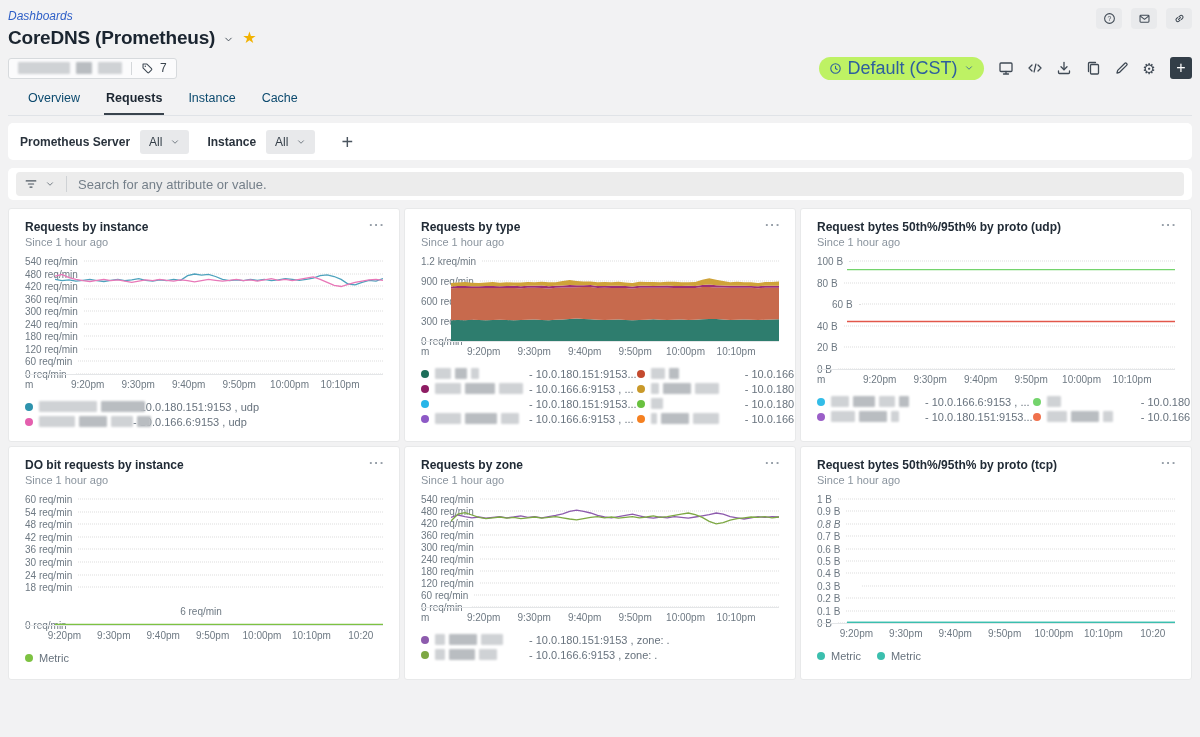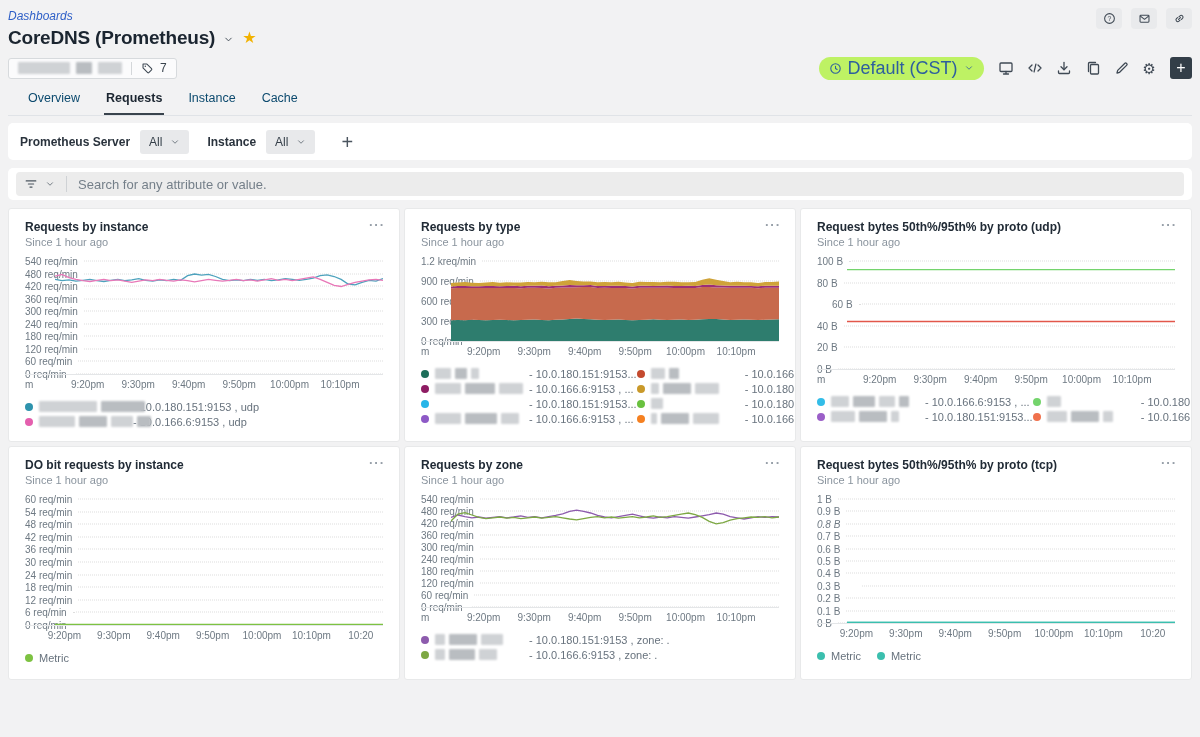--- a/index.html
+++ b/index.html
@@ -571,25 +571,21 @@
           <i></i>
         </div>
         <div class="gl" style="top: 60%;">
           <span>24 req/min</span>
           <i></i>
         </div>
         <div class="gl" style="top: 70%;">
           <span>18 req/min</span>
           <i></i>
         </div>
-        <div class="gl" style="top: 80%;">
-          <span>12 req/min</span>
-          <i></i>
-        </div>
-        <div class="gl" style="top: 90%;">
+        <div class="gl" style="top: 90%; flex-direction: column;">
           <span>6 req/min</span>
           <i></i>
         </div>
         <div class="gl" style="top: 100%;">
           <span>0 req/min</span>
           <i></i>
         </div>
         <svg class="series-svg" viewBox="0 0 1000 126" preserveAspectRatio="none">
           <polyline points="0.0,125.4 1000.0,125.4" fill="none" stroke="#7dc242" stroke-width="1.3" vector-effect="non-scaling-stroke"></polyline>
         </svg>

